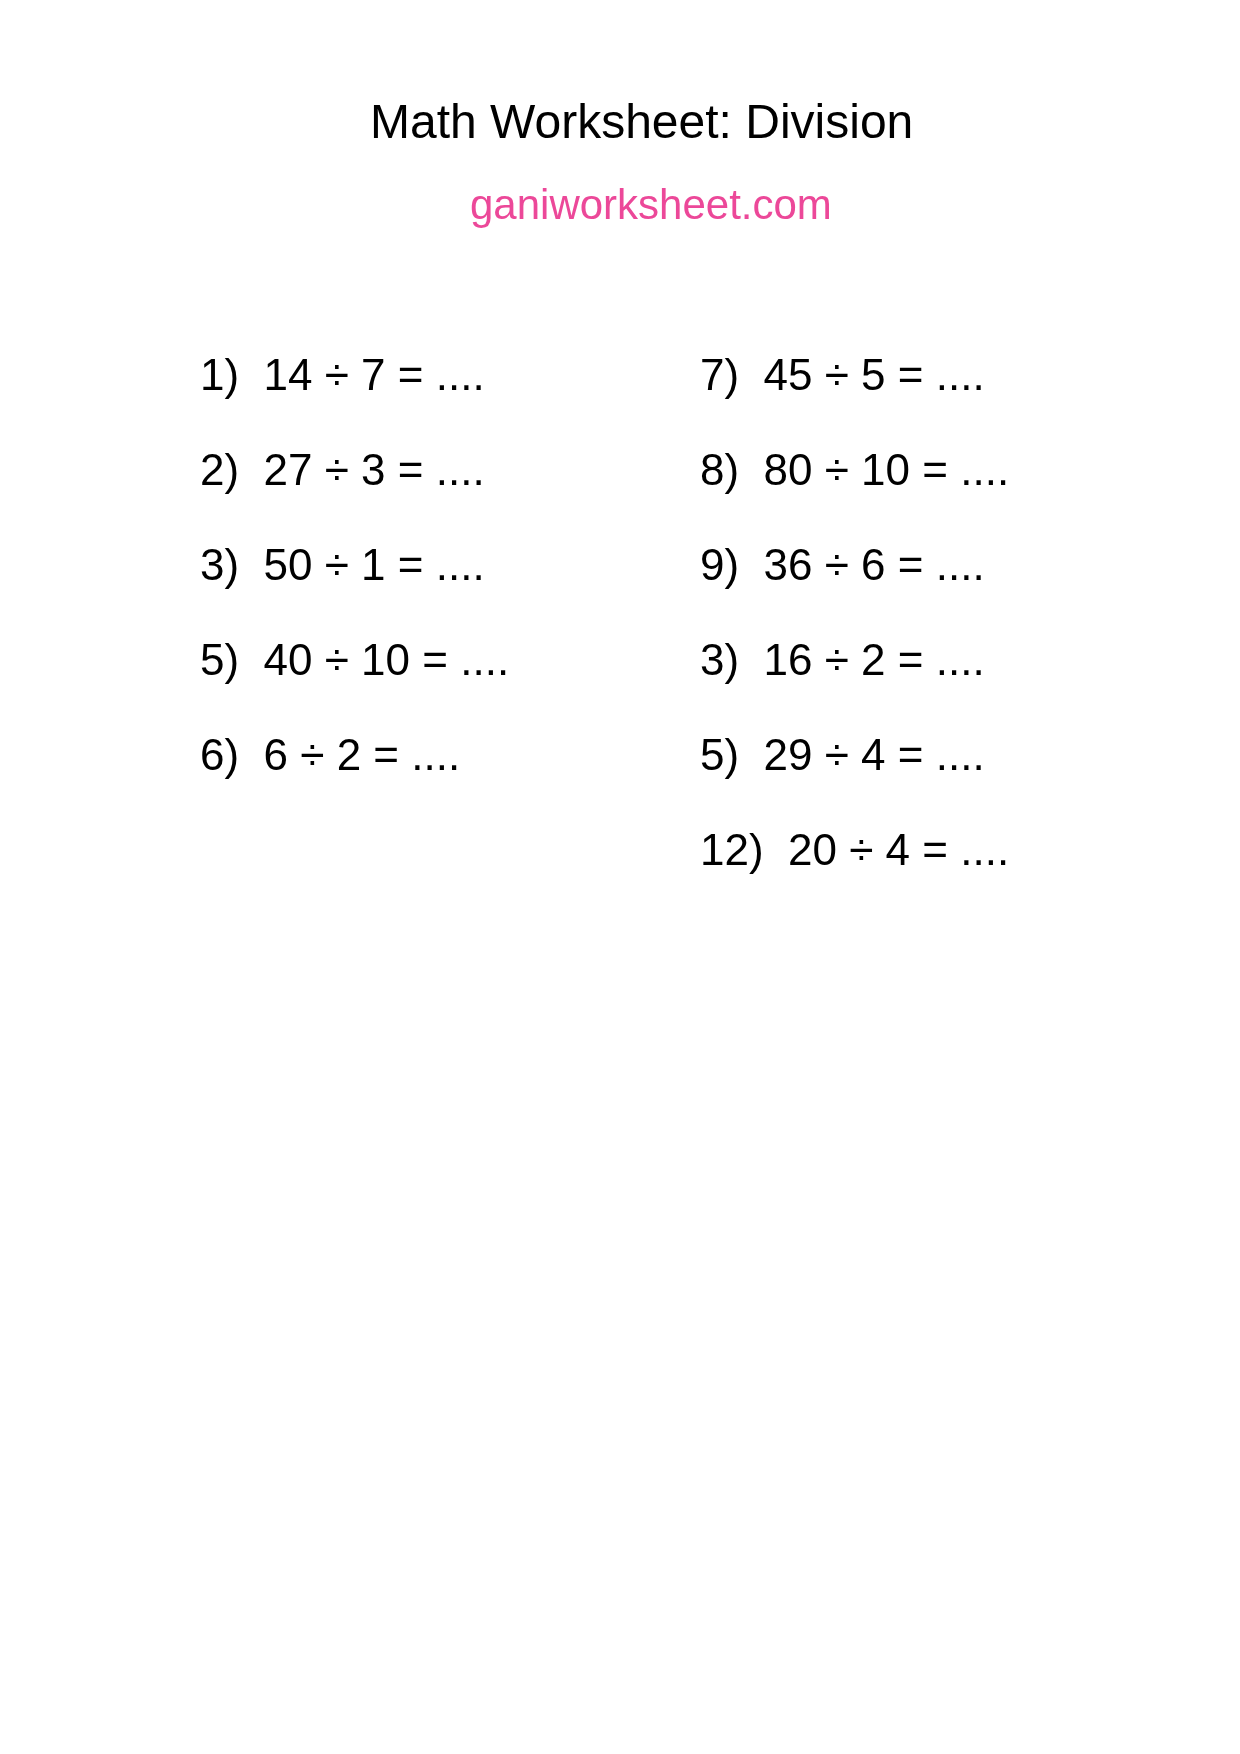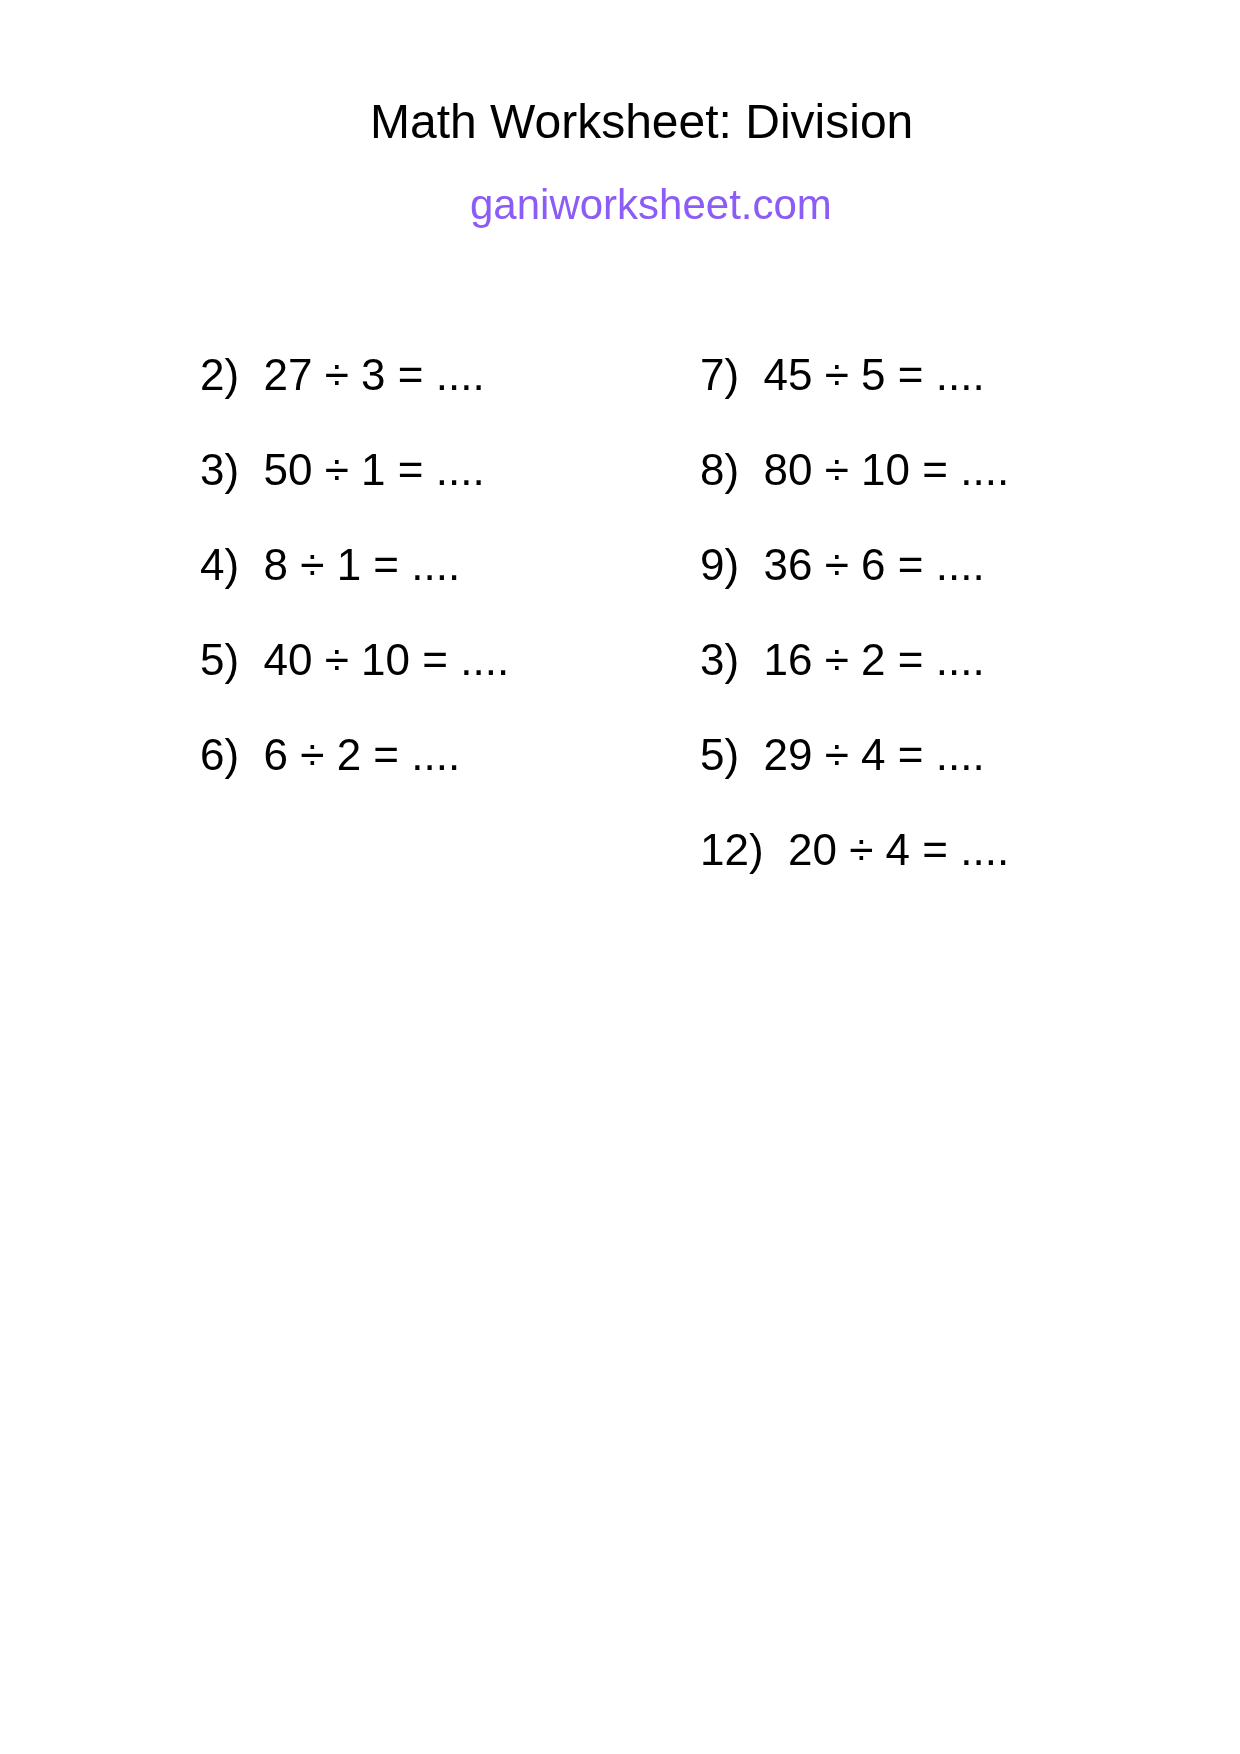--- a/index.html
+++ b/index.html
@@ -23,21 +23,21 @@
       line-height: 1;
       white-space: nowrap;
       letter-spacing: 0px;
     }
     .subtitle {
       position: absolute;
       left: 470px;
       top: 184px;
       font-size: 42px;
       line-height: 1;
-      color: #8b5cf6;
+      color: #ec4899;
       white-space: nowrap;
     }
     .column {
       position: absolute;
       top: 353px;
     }
     .column.left { left: 200px; }
     .column.right { left: 700px; }
     .problem {
       height: 95px;
@@ -49,23 +49,23 @@
     .problem .expr { display: inline; }
   </style>
 </head>
 <body>
 
 <div>
   <div class="title">Math Worksheet: Division</div>
   <div class="subtitle">ganiworksheet.com</div>
 
   <div class="column left">
+    <div class="problem"><span class="num">1)</span>  <span class="expr">14 ÷ 7 = ....</span></div>
     <div class="problem"><span class="num">2)</span>  <span class="expr">27 ÷ 3 = ....</span></div>
     <div class="problem"><span class="num">3)</span>  <span class="expr">50 ÷ 1 = ....</span></div>
-    <div class="problem"><span class="num">4)</span>  <span class="expr">8 ÷ 1 = ....</span></div>
     <div class="problem"><span class="num">5)</span>  <span class="expr">40 ÷ 10 = ....</span></div>
     <div class="problem"><span class="num">6)</span>  <span class="expr">6 ÷ 2 = ....</span></div>
   </div>
 
   <div class="column right">
     <div class="problem"><span class="num">7)</span>  <span class="expr">45 ÷ 5 = ....</span></div>
     <div class="problem"><span class="num">8)</span>  <span class="expr">80 ÷ 10 = ....</span></div>
     <div class="problem"><span class="num">9)</span>  <span class="expr">36 ÷ 6 = ....</span></div>
     <div class="problem"><span class="num">3)</span>  <span class="expr">16 ÷ 2 = ....</span></div>
     <div class="problem"><span class="num">5)</span>  <span class="expr">29 ÷ 4 = ....</span></div>

